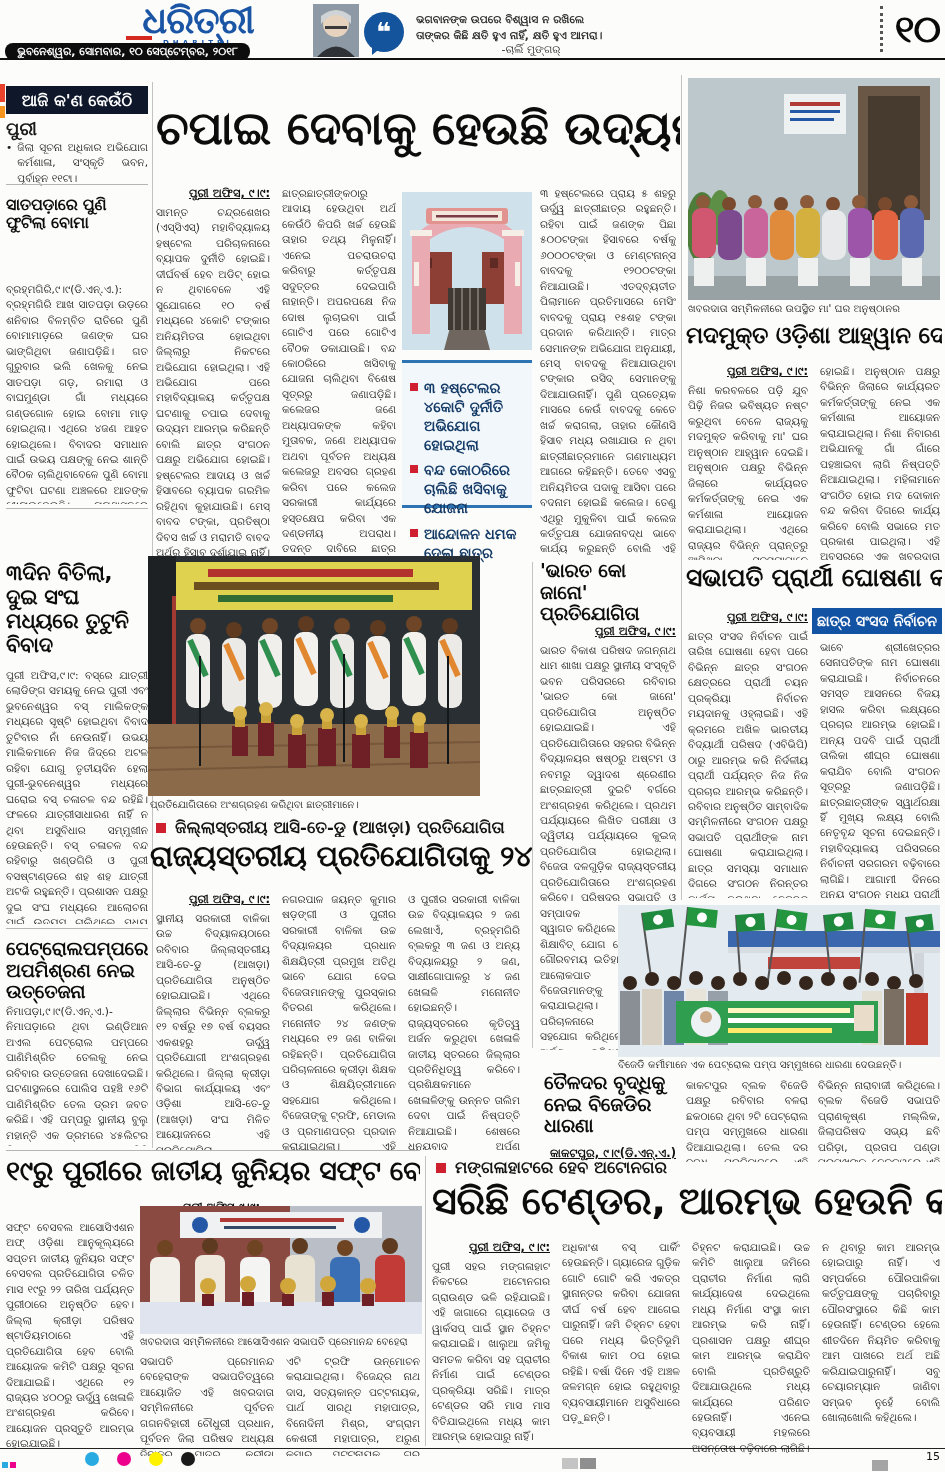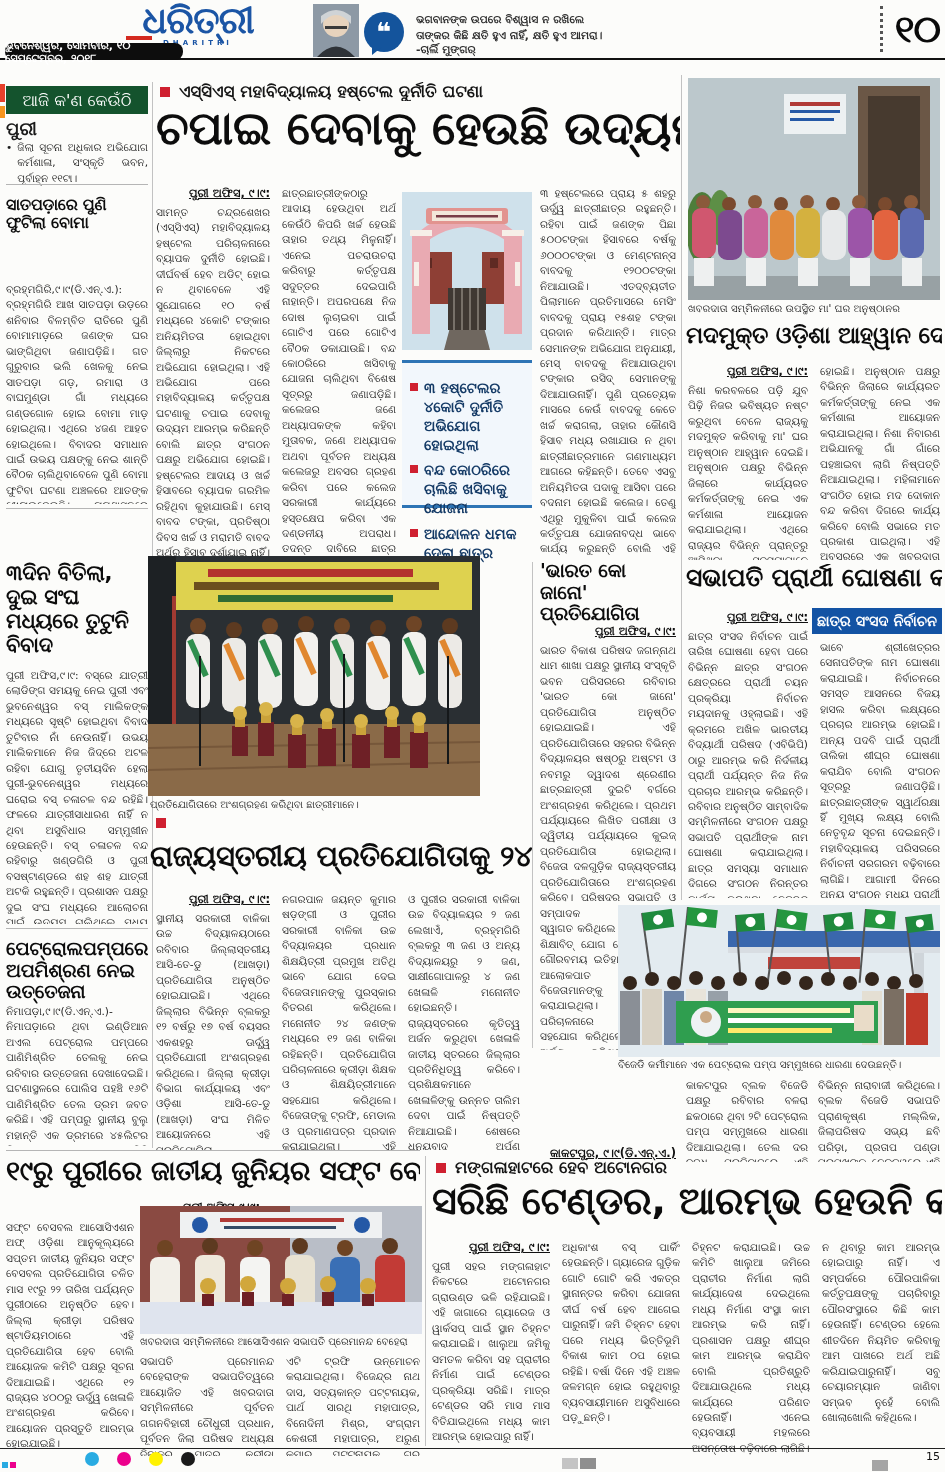--- a/index.html
+++ b/index.html
@@ -8,48 +8,48 @@
   .abs{position:absolute}
   .head{font-weight:700;color:#0c0c0c;line-height:1.14;letter-spacing:-.3px}
   .body-txt{font-size:10.6px;line-height:1.46;text-align:justify;color:#1c1c1c;overflow:hidden}
   .byline{font-weight:700;font-size:11.5px;text-align:right;text-decoration:underline;margin:0 0 5px 0;color:#111}
   .caption{font-size:10.2px;color:#222;line-height:1.25;overflow:hidden}
   .kicker{display:flex;align-items:center;gap:9px;font-weight:700;font-size:16.5px;color:#141414;white-space:nowrap;overflow:hidden}
   .redsq{width:10px;height:10px;background:#cf2030;flex:0 0 auto}
   .rule-h{background:#b5b5b5;height:1px}
   .rule-v{background:#c2c2c2;width:1px}
   .sub-kicker{font-weight:700;font-size:15.5px;color:#2b2b2b;line-height:1.3}
-  .todaybox{background:#14532d;color:#fff;font-weight:400;font-size:16px;display:flex;align-items:center;justify-content:center;border-radius:0}
+  .todaybox{background:#0f172a;color:#fff;font-weight:700;font-size:16px;display:flex;align-items:center;justify-content:center;border-radius:0}
   .badge{background:#1353a4;color:#fff;font-weight:700;font-size:14.5px;display:flex;align-items:center;justify-content:center}
   .hl-box{background:#f2f7fc;border-top:3px solid #2d74b5;border-bottom:3px solid #2d74b5;padding:9px 8px;box-sizing:border-box}
   .hl-item{display:flex;gap:6px;font-weight:700;font-size:14.5px;color:#143a66;line-height:1.3;margin:7px 0}
   .hl-item .redsq{width:8px;height:8px;margin-top:4px}
   .lozenge{background:#0d0d0d;color:#fff;font-weight:700;font-size:11px;display:flex;align-items:center;justify-content:center;border-radius:8px}
   .masthead-logo{color:#1b55a5;font-weight:700;font-size:37px;line-height:1;letter-spacing:-1px}
   .masthead-roman{color:#1b55a5;font-weight:700;font-size:7px;letter-spacing:4px}
   .pgtitle{font-weight:800;font-size:38px;color:#0a0a0a;letter-spacing:-1px;display:flex;align-items:center}
   .dotsep{border-left:3px dotted #555;height:46px;margin:0 12px}
   .quote-txt{font-size:10.8px;font-weight:700;color:#2e2e2e;line-height:1.45}
-  .quote-attr{font-size:10.8px;font-weight:700;color:#2e2e2e;text-align:left}
+  .quote-attr{font-size:10.8px;font-weight:400;color:#2e2e2e;text-align:center}
   .photo{display:block}
   .regsq{position:absolute}
 </style>
 </head>
 <body>
 
 <div id="page">
 
   <div class="abs" style="left:0;top:0;width:945px;height:62px">
     <div class="abs rule-h" style="left:0;top:58px;width:945px;background:#111;height:2px"></div>
     <div class="abs" style="left:118px;top:2px;width:160px;text-align:center">
       <div class="masthead-logo">ଧରିତ୍ରୀ</div>
       <div class="masthead-roman">DHARITRI</div>
       <div style="position:absolute;left:8px;top:34px;width:26px;height:4px;background:#d42a20"></div>
     </div>
-    <div class="abs lozenge" style="left:5px;top:43px;width:178px;height:17px">ଭୁବନେଶ୍ୱର, ସୋମବାର, ୧୦ ସେପ୍ଟେମ୍ବର, ୨୦୧୮</div>
+    <div class="abs lozenge" style="left:5px;top:43px;width:245px;height:17px">ଭୁବନେଶ୍ୱର, ସୋମବାର, ୧୦ ସେପ୍ଟେମ୍ବର, ୨୦୧୮</div>
     <svg class="abs photo" style="left:313px;top:4px" width="46" height="53" viewBox="0 0 46 53">
       <rect width="46" height="53" fill="#8d99a5"></rect>
       <circle cx="23" cy="20" r="13" fill="#e7d3bd"></circle>
       <path d="M8 20 Q23 2 38 20 L38 12 Q23 0 8 12 Z" fill="#cfd3d6"></path>
       <rect x="12" y="22" width="22" height="3" fill="#3a3a3a"></rect>
       <path d="M4 53 Q23 32 42 53 Z" fill="#2e3237"></path>
     </svg>
     <div class="abs" style="left:364px;top:12px;width:40px;height:40px;border-radius:50%;background:#14549c;color:#fff;display:flex;align-items:center;justify-content:center;font-size:26px;font-weight:700">❝</div>
     <div class="abs" style="left:372px;top:47px;width:10px;height:8px;background:#14549c;clip-path:polygon(0 0,100% 0,0 100%)"></div>
     <div class="abs" style="left:416px;top:12px;width:230px">
@@ -83,24 +83,20 @@
   <div class="abs head" style="left:6px;top:562px;width:142px;height:102px;font-size:21px">୩ଦିନ ବିତିଲା, ଦୁଇ ସଂଘ ମଧ୍ୟରେ ତୁଟୁନି ବିବାଦ</div>
   <div class="abs body-txt" style="left:6px;top:668px;width:142px;height:256px">ପୁରୀ ଅଫିସ,୯।୯: ବସ୍‌ରେ ଯାତ୍ରୀ ଲୋଡିଙ୍ଗ ସମୟକୁ ନେଇ ପୁରୀ ଏବଂ ଭୁବନେଶ୍ୱର ବସ୍ ମାଲିକଙ୍କ ମଧ୍ୟରେ ସୃଷ୍ଟି ହୋଇଥିବା ବିବାଦ ତୁଟିବାର ନାଁ ନେଉନାହିଁ। ଉଭୟ ମାଲିକମାନେ ନିଜ ଜିଦ୍‌ରେ ଅଟଳ ରହିବା ଯୋଗୁ ତୃତୀୟଦିନ ହେଲା ପୁରୀ-ଭୁବନେଶ୍ୱର ମଧ୍ୟରେ ଘରୋଇ ବସ୍ ଚଳାଚଳ ବନ୍ଦ ରହିଛି। ଫଳରେ ଯାତ୍ରୀସାଧାରଣ ନାହିଁ ନ ଥିବା ଅସୁବିଧାର ସମ୍ମୁଖୀନ ହେଉଛନ୍ତି। ବସ୍ ଚଳାଚଳ ବନ୍ଦ ରହିବାରୁ ଖଣ୍ଡଗିରି ଓ ପୁରୀ ବସଷ୍ଟାଣ୍ଡରେ ଶହ ଶହ ଯାତ୍ରୀ ଅଟକି ରହୁଛନ୍ତି। ପ୍ରଶାସନ ପକ୍ଷରୁ ଦୁଇ ସଂଘ ମଧ୍ୟରେ ଆଲୋଚନା ପାଇଁ ଉଦ୍ୟମ ଚାଲିଥିଲେ ମଧ୍ୟ କୌଣସି ସୁଫଳ ମିଳିନାହିଁ। ଶୀଘ୍ର ବିବାଦ ନ ତୁଟିଲେ ଆନ୍ଦୋଳନ କରାଯିବ ବୋଲି ଯାତ୍ରୀ ମହଲରେ ଅସନ୍ତୋଷ ପ୍ରକାଶ ପାଇଛି। ରବିବାର ମଧ୍ୟ ଉଭୟ ସଂଘର ବୈଠକ ନିଷ୍ଫଳ ହୋଇଛି। ସୋମବାର ପୁଣି ଆଲୋଚନା ହେବ ବୋଲି ଜଣାପଡ଼ିଛି। ସେ ପର୍ଯ୍ୟନ୍ତ ଚଳାଚଳ କରୁଥିବା ୬୦ଟି ବସ୍ ଅଟକି ରହିଛି।</div>
   <div class="abs rule-h" style="left:6px;top:928px;width:142px"></div>
 
   <div class="abs head" style="left:6px;top:938px;width:142px;height:62px;font-size:19px">ପେଟ୍ରୋଲପମ୍ପରେ ଅପମିଶ୍ରଣ ନେଇ ଉତ୍ତେଜନା</div>
   <div class="abs body-txt" style="left:6px;top:1004px;width:142px;height:142px">ନିମାପଡ଼ା,୯।୯(ଡି.ଏନ୍.ଏ.)- ନିମାପଡ଼ାରେ ଥିବା ଇଣ୍ଡିଆନ ଅଏଲ ପେଟ୍ରୋଲ ପମ୍ପରେ ପାଣିମିଶ୍ରିତ ତେଲକୁ ନେଇ ରବିବାର ଉତ୍ତେଜନା ଦେଖାଦେଇଛି। ଘଟଣାସ୍ଥଳରେ ପୋଲିସ ପହଞ୍ଚି ୧୬ଟି ପାଣିମିଶ୍ରିତ ତେଲ ଡ୍ରମ ଜବତ କରିଛି। ଏହି ପମ୍ପରୁ ସ୍ଥାନୀୟ ବୁଲୁ ମହାନ୍ତି ଏକ ଡ୍ରମରେ ୪୫ଲିଟର ଡିଜେଲ ପକାଇବା ପରେ ଗାଡ଼ିଟି ଖରାପ ହୋଇଯାଇଥିଲା। ତେଲରେ ପାଣି ମିଶିଥିବା ନେଇ ବୁଲୁ ଜାଣିବା ପରେ ପେଟ୍ରୋଲ ପମ୍ପର ମାଲିକଙ୍କୁ ପଚାରିବାରୁ ଏହି ଘଟଣା ଲୋକଲୋଚନକୁ ଆସିଥିଲା।</div>
 
   <div class="abs rule-v" style="left:152px;top:82px;height:1066px"></div>
   <div class="abs rule-v" style="left:681px;top:75px;height:825px"></div>
 
-  <div class="abs kicker" style="left:160px;top:82px;width:520px">
-    <span class="redsq"></span>
-    <span>ଏସ୍‌ସିଏସ୍ ମହାବିଦ୍ୟାଳୟ ହଷ୍ଟେଲ ଦୁର୍ନୀତି ଘଟଣା</span>
-  </div>
   <div class="abs head" style="left:156px;top:102px;width:524px;height:78px;font-size:46px;white-space:nowrap;overflow:hidden">ଚପାଇ ଦେବାକୁ ହେଉଛି ଉଦ୍ୟମ</div>
 
   <div class="abs" style="left:156px;top:186px;width:114px;height:370px;overflow:hidden">
     <div class="byline">ପୁରୀ ଅଫିସ, ୯।୯:</div>
     <div class="body-txt">ସାମନ୍ତ ଚନ୍ଦ୍ରଶେଖର (ଏସ୍‌ସିଏସ୍) ମହାବିଦ୍ୟାଳୟ ହଷ୍ଟେଲ ପରିଚାଳନାରେ ବ୍ୟାପକ ଦୁର୍ନୀତି ହୋଇଛି। ଦୀର୍ଘବର୍ଷ ହେବ ଅଡିଟ୍ ହୋଇ ନ ଥିବାବେଳେ ଏହି ସୁଯୋଗରେ ୧୦ ବର୍ଷ ମଧ୍ୟରେ ୪କୋଟି ଟଙ୍କାର ଅନିୟମିତତା ହୋଇଥିବା ଜିଲ୍ଲାରୁ ନିକଟରେ ଅଭିଯୋଗ ହୋଇଥିଲା। ଏହି ଅଭିଯୋଗ ପରେ ମହାବିଦ୍ୟାଳୟ କର୍ତ୍ତୃପକ୍ଷ ଘଟଣାକୁ ଚପାଇ ଦେବାକୁ ଉଦ୍ୟମ ଆରମ୍ଭ କରିଛନ୍ତି ବୋଲି ଛାତ୍ର ସଂଗଠନ ପକ୍ଷରୁ ଅଭିଯୋଗ ହୋଇଛି। ହଷ୍ଟେଲର ଆଦାୟ ଓ ଖର୍ଚ୍ଚ ହିସାବରେ ବ୍ୟାପକ ଗରମିଳ ରହିଥିବା କୁହାଯାଉଛି। ମେସ୍ ବାବଦ ଟଙ୍କା, ପ୍ରତିଷ୍ଠା ଦିବସ ଖର୍ଚ୍ଚ ଓ ମରାମତି ବାବଦ ଅର୍ଥର ହିସାବ ଦର୍ଶାଯାଇ ନାହିଁ।</div>
   </div>
   <div class="abs body-txt" style="left:282px;top:186px;width:114px;height:370px">ଛାତ୍ରଛାତ୍ରୀଙ୍କଠାରୁ ଆଦାୟ ହେଉଥିବା ଅର୍ଥ କେଉଁଠି କିପରି ଖର୍ଚ୍ଚ ହେଉଛି ତାହାର ତଥ୍ୟ ମିଳୁନାହିଁ। ଏନେଇ ପଚରାଉଚରା କରିବାରୁ କର୍ତ୍ତୃପକ୍ଷ ସଦୁତ୍ତର ଦେଇପାରି ନାହାନ୍ତି। ଅପରପକ୍ଷେ ନିଜ ଦୋଷ ଲୁଚାଇବା ପାଇଁ ଗୋଟିଏ ପରେ ଗୋଟିଏ ବୈଠକ ଡକାଯାଉଛି। ବନ୍ଦ କୋଠରିରେ ଖସିବାକୁ ଯୋଜନା ଚାଲିଥିବା ବିଶେଷ ସୂତ୍ରରୁ ଜଣାପଡ଼ିଛି। କଲେଜର ଜଣେ ଅଧ୍ୟାପକଙ୍କ କହିବା ମୁତାବକ, ଜଣେ ଅଧ୍ୟାପକ ଅଥବା ପୂର୍ବତନ ଅଧ୍ୟକ୍ଷ କଲେଜରୁ ଅବସର ଗ୍ରହଣ କରିବା ପରେ କଲେଜ ସରକାରୀ କାର୍ଯ୍ୟରେ ହସ୍ତକ୍ଷେପ କରିବା ଏକ ଦଣ୍ଡନୀୟ ଅପରାଧ। ତଦନ୍ତ ଦାବିରେ ଛାତ୍ର ସଂଗଠନ ଆନ୍ଦୋଳନର ଧମକ ଦେଇଛି।</div>
 
   <svg class="abs photo" style="left:402px;top:192px" width="130" height="158" viewBox="0 0 130 158">
     <rect width="130" height="158" fill="#cfe1eb"></rect>
@@ -304,20 +300,21 @@
       <g transform="translate(262,156)">
           <rect y="20" width="18" height="36" fill="#6e2026"></rect>
           <rect x="4" y="12" width="10" height="9" fill="#caa23a"></rect>
           <circle cx="9" cy="7" r="7" fill="#d8b44a"></circle>
         </g>
     </g>
   </svg>
   <div class="abs caption" style="left:150px;top:799px;width:330px;height:14px">ପ୍ରତିଯୋଗିତାରେ ଅଂଶଗ୍ରହଣ କରିଥିବା ଛାତ୍ରୀମାନେ।</div>
   <div class="abs kicker" style="left:156px;top:818px;width:380px">
     <span class="redsq"></span>
+    <span>ଜିଲ୍ଲାସ୍ତରୀୟ ଆସି-ତେ-ଡୁ (ଆଖଡ଼ା) ପ୍ରତିଯୋଗିତା</span>
   </div>
   <div class="abs head" style="left:150px;top:840px;width:382px;height:46px;font-size:29px;white-space:nowrap;overflow:hidden">ରାଜ୍ୟସ୍ତରୀୟ ପ୍ରତିଯୋଗିତାକୁ ୨୪ ମନୋନୀତ</div>
   <div class="abs" style="left:156px;top:892px;width:114px;height:258px;overflow:hidden">
     <div class="byline">ପୁରୀ ଅଫିସ, ୯।୯:</div>
     <div class="body-txt">ସ୍ଥାନୀୟ ସରକାରୀ ବାଳିକା ଉଚ୍ଚ ବିଦ୍ୟାଳୟଠାରେ ରବିବାର ଜିଲ୍ଲାସ୍ତରୀୟ ଆସି-ତେ-ଡୁ (ଆଖଡ଼ା) ପ୍ରତିଯୋଗିତା ଅନୁଷ୍ଠିତ ହୋଇଯାଇଛି। ଏଥିରେ ଜିଲ୍ଲାର ବିଭିନ୍ନ ବ୍ଲକରୁ ୧୨ ବର୍ଷରୁ ୧୭ ବର୍ଷ ବୟସର ଏକଶହରୁ ଊର୍ଦ୍ଧ୍ୱ ପ୍ରତିଯୋଗୀ ଅଂଶଗ୍ରହଣ କରିଥିଲେ। ଜିଲ୍ଲା କ୍ରୀଡ଼ା ବିଭାଗ କାର୍ଯ୍ୟାଳୟ ଏବଂ ଓଡ଼ିଶା ଆସି-ତେ-ଡୁ (ଆଖଡ଼ା) ସଂଘ ମିଳିତ ଆୟୋଜନରେ ଏହି ପ୍ରତିଯୋଗିତା ରାଜ୍ୟସ୍ତରୀୟ ପାଇଁ ୨୪ଜଣଙ୍କ ମନୋନୟନ ସହ ଶେଷ ହୋଇଛି। ଆଗାମୀ ୨୩ ଓ ୨୪ ତାରିଖରେ ପୁରୀ ସରକାରୀ ବାଳିକା ବିଦ୍ୟାଳୟଠାରେ ରାଜ୍ୟସ୍ତରୀୟ ପ୍ରତିଯୋଗିତା ହେବ। ଏହି ପ୍ରତିଯୋଗିତାରେ ପ୍ରଥମ ବିଜୟୀ ଖେଳାଳି ଥିବେ।</div>
   </div>
   <div class="abs body-txt" style="left:282px;top:892px;width:114px;height:258px">ନଗରପାଳ ଜୟନ୍ତ କୁମାର ଷଡ଼ଙ୍ଗୀ ଓ ପୁରୀର ସରକାରୀ ବାଳିକା ଉଚ୍ଚ ବିଦ୍ୟାଳୟର ପ୍ରଧାନ ଶିକ୍ଷୟିତ୍ରୀ ପ୍ରମୁଖ ଅତିଥି ଭାବେ ଯୋଗ ଦେଇ ବିଜେତାମାନଙ୍କୁ ପୁରସ୍କାର ବିତରଣ କରିଥିଲେ। ମନୋନୀତ ୨୪ ଜଣଙ୍କ ମଧ୍ୟରେ ୧୨ ଜଣ ବାଳିକା ରହିଛନ୍ତି। ପ୍ରତିଯୋଗିତା ପରିଚାଳନାରେ କ୍ରୀଡ଼ା ଶିକ୍ଷକ ଓ ଶିକ୍ଷୟିତ୍ରୀମାନେ ସହଯୋଗ କରିଥିଲେ। ବିଜେତାଙ୍କୁ ଟ୍ରଫି, ମେଡାଲ ଓ ପ୍ରମାଣପତ୍ର ପ୍ରଦାନ କରାଯାଇଥିଲା। ଏହି ଅବସରରେ ଏକ ସାଂସ୍କୃତିକ କାର୍ଯ୍ୟକ୍ରମ ମଧ୍ୟ ଅନୁଷ୍ଠିତ ହୋଇଥିଲା। ଖେଳାଳିଙ୍କ କ୍ରୀଡ଼ା ନୈପୁଣ୍ୟ ଦର୍ଶକଙ୍କୁ ମୁଗ୍ଧ କରିଥିଲା।</div>
   <div class="abs body-txt" style="left:408px;top:892px;width:112px;height:258px">ଓ ପୁରୀର ସରକାରୀ ବାଳିକା ଉଚ୍ଚ ବିଦ୍ୟାଳୟର ୨ ଜଣ ଲେଖାଏଁ, ବ୍ରହ୍ମଗିରି ବ୍ଲକରୁ ୩ ଜଣ ଓ ଅନ୍ୟ ବିଦ୍ୟାଳୟରୁ ୨ ଜଣ, ସାକ୍ଷୀଗୋପାଳରୁ ୪ ଜଣ ଖେଳାଳି ମନୋନୀତ ହୋଇଛନ୍ତି। ରାଜ୍ୟସ୍ତରରେ କୃତିତ୍ୱ ଅର୍ଜନ କରୁଥିବା ଖେଳାଳି ଜାତୀୟ ସ୍ତରରେ ଜିଲ୍ଲାର ପ୍ରତିନିଧିତ୍ୱ କରିବେ। ପ୍ରଶିକ୍ଷକମାନେ ଖେଳାଳିଙ୍କୁ ଉନ୍ନତ ତାଲିମ ଦେବା ପାଇଁ ନିଷ୍ପତ୍ତି ନିଆଯାଇଛି। ଶେଷରେ ଧନ୍ୟବାଦ ଅର୍ପଣ କରାଯାଇଥିଲା। ସମସ୍ତ ବିଜେତାଙ୍କୁ ଅଭିନନ୍ଦନ ଜଣାଯାଇଥିଲା।</div>
 
   <div class="abs rule-v" style="left:532px;top:562px;height:486px"></div>
@@ -408,20 +405,21 @@
     </g>
     <rect x="58" y="96" width="202" height="42" fill="#2f9e4f"></rect>
     <circle cx="88" cy="117" r="15" fill="#eef2f4"></circle>
       <circle cx="88" cy="112" r="6" fill="#caa884"></circle>
     <rect x="110" y="103" width="122" height="5" fill="#fdf6c0"></rect>
       <rect x="110" y="113" width="132" height="5" fill="#ffffff"></rect>
       <rect x="110" y="123" width="104" height="5" fill="#ffe96b"></rect>
     <rect x="236" y="100" width="20" height="26" fill="#e9dcc8"></rect>
   </svg>
   <div class="abs caption" style="left:618px;top:1059px;width:322px;height:14px">ବିଜେଡି କର୍ମୀମାନେ ଏକ ପେଟ୍ରୋଲ ପମ୍ପ ସମ୍ମୁଖରେ ଧାରଣା ଦେଉଛନ୍ତି।</div>
+  <div class="abs head" style="left:544px;top:1072px;width:132px;height:72px;font-size:19px">ତୈଳଦର ବୃଦ୍ଧିକୁ ନେଇ ବିଜେଡିର ଧାରଣା</div>
   <div class="abs byline" style="left:544px;top:1146px;width:132px">କାକଟପୁର, ୯।୯(ଡି.ଏନ୍.ଏ.)</div>
   <div class="abs body-txt" style="left:686px;top:1078px;width:122px;height:84px">କାକଟପୁର ବ୍ଲକ ବିଜେଡି ପକ୍ଷରୁ ରବିବାର ବଳରା ଛକଠାରେ ଥିବା ୨ଟି ପେଟ୍ରୋଲ ପମ୍ପ ସମ୍ମୁଖରେ ଧାରଣା ଦିଆଯାଇଥିଲା। ତେଲ ଦର ବୃଦ୍ଧି ପ୍ରତିବାଦରେ ଏହି ଧାରଣା ଦିଆଯାଇଥିବାବେଳେ କର୍ମୀମାନେ</div>
   <div class="abs body-txt" style="left:818px;top:1078px;width:122px;height:84px">ବିଭିନ୍ନ ନାରାବାଜୀ କରିଥିଲେ। ବ୍ଲକ ବିଜେଡି ସଭାପତି ପ୍ରାଣକୃଷ୍ଣ ମଲ୍ଲିକ, ଜିଲାପରିଷଦ ସଭ୍ୟ ଛବି ପରିଡ଼ା, ପ୍ରତାପ ପଣ୍ଡା ପ୍ରମୁଖଙ୍କ ନେତୃତ୍ୱରେ ଏହି ଧାରଣା ଦିଆଯାଇଥିଲା।</div>
 
   <div class="abs rule-h" style="left:6px;top:1150px;width:414px"></div>
   <div class="abs rule-v" style="left:425px;top:1156px;height:290px"></div>
 
   <div class="abs head" style="left:6px;top:1156px;width:414px;height:42px;font-size:27px;white-space:nowrap;overflow:hidden">୧୯ରୁ ପୁରୀରେ ଜାତୀୟ ଜୁନିୟର ସଫ୍ଟ ବେସବଲ</div>
   <div class="abs byline" style="left:80px;top:1200px;width:180px">ପୁରୀ ଅଫିସ,୯।୯:</div>
   <div class="abs body-txt" style="left:6px;top:1220px;width:128px;height:236px">ସଫ୍ଟ ବେସବଲ ଆସୋସିଏଶନ ଅଫ୍ ଓଡ଼ିଶା ଆନୁକୂଲ୍ୟରେ ସପ୍ତମ ଜାତୀୟ ଜୁନିୟର ସଫ୍ଟ ବେସବଲ ପ୍ରତିଯୋଗିତା ଚଳିତ ମାସ ୧୯ରୁ ୨୨ ତାରିଖ ପର୍ଯ୍ୟନ୍ତ ପୁରୀଠାରେ ଅନୁଷ୍ଠିତ ହେବ। ଜିଲ୍ଲା କ୍ରୀଡ଼ା ପରିଷଦ ଷ୍ଟାଡିୟମଠାରେ ଏହି ପ୍ରତିଯୋଗିତା ହେବ ବୋଲି ଆୟୋଜକ କମିଟି ପକ୍ଷରୁ ସୂଚନା ଦିଆଯାଇଛି। ଏଥିରେ ୧୨ ରାଜ୍ୟର ୪୦୦ରୁ ଊର୍ଦ୍ଧ୍ୱ ଖେଳାଳି ଅଂଶଗ୍ରହଣ କରିବେ। ଆୟୋଜନ ପ୍ରସ୍ତୁତି ଆରମ୍ଭ ହୋଇଯାଇଛି।</div>

